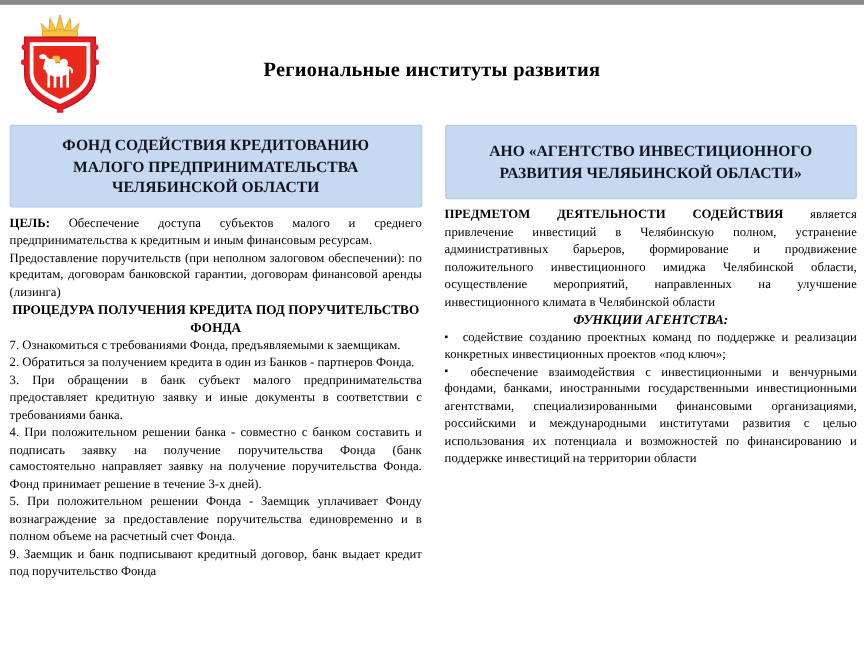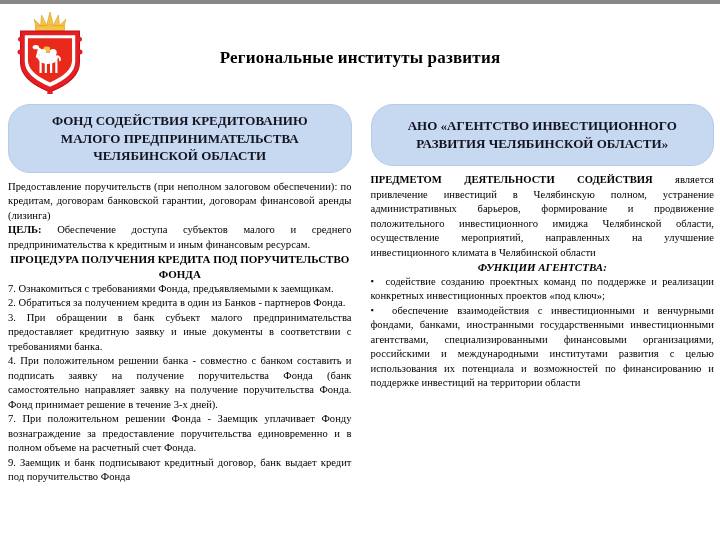--- a/index.html
+++ b/index.html
@@ -12,21 +12,21 @@
   .page-title {
     position:absolute; top:44px; left:0; width:720px; text-align:center;
     font-weight:bold; font-size:17px; letter-spacing:.2px;
   }
   .columns {
     position:absolute; top:100px; left:8px; width:706px;
     display:flex; gap:19px;
   }
   .col { width:344px; box-sizing:border-box; }
   .col-header {
-    background:#C6D9F1; border:1px solid #B5CBE8; border-radius:22px;
+    background:#C6D9F1; border:1px solid #B5CBE8; border-radius:2px;
     font-weight:bold; font-size:13px; line-height:1.35; text-align:center;
     padding:7px 12px; min-height:62px; display:flex; align-items:center;
     justify-content:center; box-sizing:border-box; color:#141420;
   }
   .col-body {
     margin-top:7px; font-size:10.6px; line-height:1.37; text-align:justify;
   }
   .col-body p { margin:0; }
   .sec-title {
     font-weight:bold; text-align:center; margin-top:10px; margin-bottom:1px;
@@ -82,28 +82,28 @@
     </g>
   </svg>
 
   <div class="page-title">Региональные институты развития</div>
 
   <div class="columns">
 
     <div class="col">
       <div class="col-header">ФОНД СОДЕЙСТВИЯ КРЕДИТОВАНИЮ МАЛОГО ПРЕДПРИНИМАТЕЛЬСТВА ЧЕЛЯБИНСКОЙ ОБЛАСТИ</div>
       <div class="col-body">
+        <p><span class="b">ЦЕЛЬ:</span><span> Обеспечение доступа субъектов малого и среднего предпринимательства к кредитным и иным финансовым ресурсам.</span></p>
         <p>Предоставление поручительств (при неполном залоговом обеспечении): по кредитам, договорам банковской гарантии, договорам финансовой аренды (лизинга)</p>
-        <p><span class="b">ЦЕЛЬ:</span><span> Обеспечение доступа субъектов малого и среднего предпринимательства к кредитным и иным финансовым ресурсам.</span></p>
         <p class="sec-title">ПРОЦЕДУРА ПОЛУЧЕНИЯ КРЕДИТА ПОД ПОРУЧИТЕЛЬСТВО ФОНДА</p>
         <p>7. Ознакомиться с требованиями Фонда, предъявляемыми к заемщикам.</p>
         <p>2. Обратиться за получением кредита в один из Банков - партнеров Фонда.</p>
         <p>3. При обращении в банк субъект малого предпринимательства предоставляет кредитную заявку и иные документы в соответствии с требованиями банка.</p>
         <p>4. При положительном решении банка - совместно с банком составить и подписать заявку на получение поручительства Фонда (банк самостоятельно направляет заявку на получение поручительства Фонда. Фонд принимает решение в течение 3-х дней).</p>
-        <p>7. При положительном решении Фонда - Заемщик уплачивает Фонду вознаграждение за предоставление поручительства единовременно и в полном объеме на расчетный счет Фонда.</p>
+        <p>5. При положительном решении Фонда - Заемщик уплачивает Фонду вознаграждение за предоставление поручительства единовременно и в полном объеме на расчетный счет Фонда.</p>
         <p>9. Заемщик и банк подписывают кредитный договор, банк выдает кредит под поручительство Фонда</p>
       </div>
     </div>
 
     <div class="col">
       <div class="col-header">АНО «АГЕНТСТВО ИНВЕСТИЦИОННОГО РАЗВИТИЯ ЧЕЛЯБИНСКОЙ ОБЛАСТИ»</div>
       <div class="col-body">
         <p><span class="b">ПРЕДМЕТОМ ДЕЯТЕЛЬНОСТИ СОДЕЙСТВИЯ</span><span> является привлечение инвестиций в Челябинскую полном, устранение административных барьеров, формирование и продвижение положительного инвестиционного имиджа Челябинской области, осуществление мероприятий, направленных на улучшение инвестиционного климата в Челябинской области</span></p>
         <p class="sec-title gap-top">ФУНКЦИИ АГЕНТСТВА:</p>
         <p class="bullet-line"><span class="bullet-glyph">▪</span><span> содействие созданию проектных команд по поддержке и реализации конкретных инвестиционных проектов «под ключ»;</span></p>

